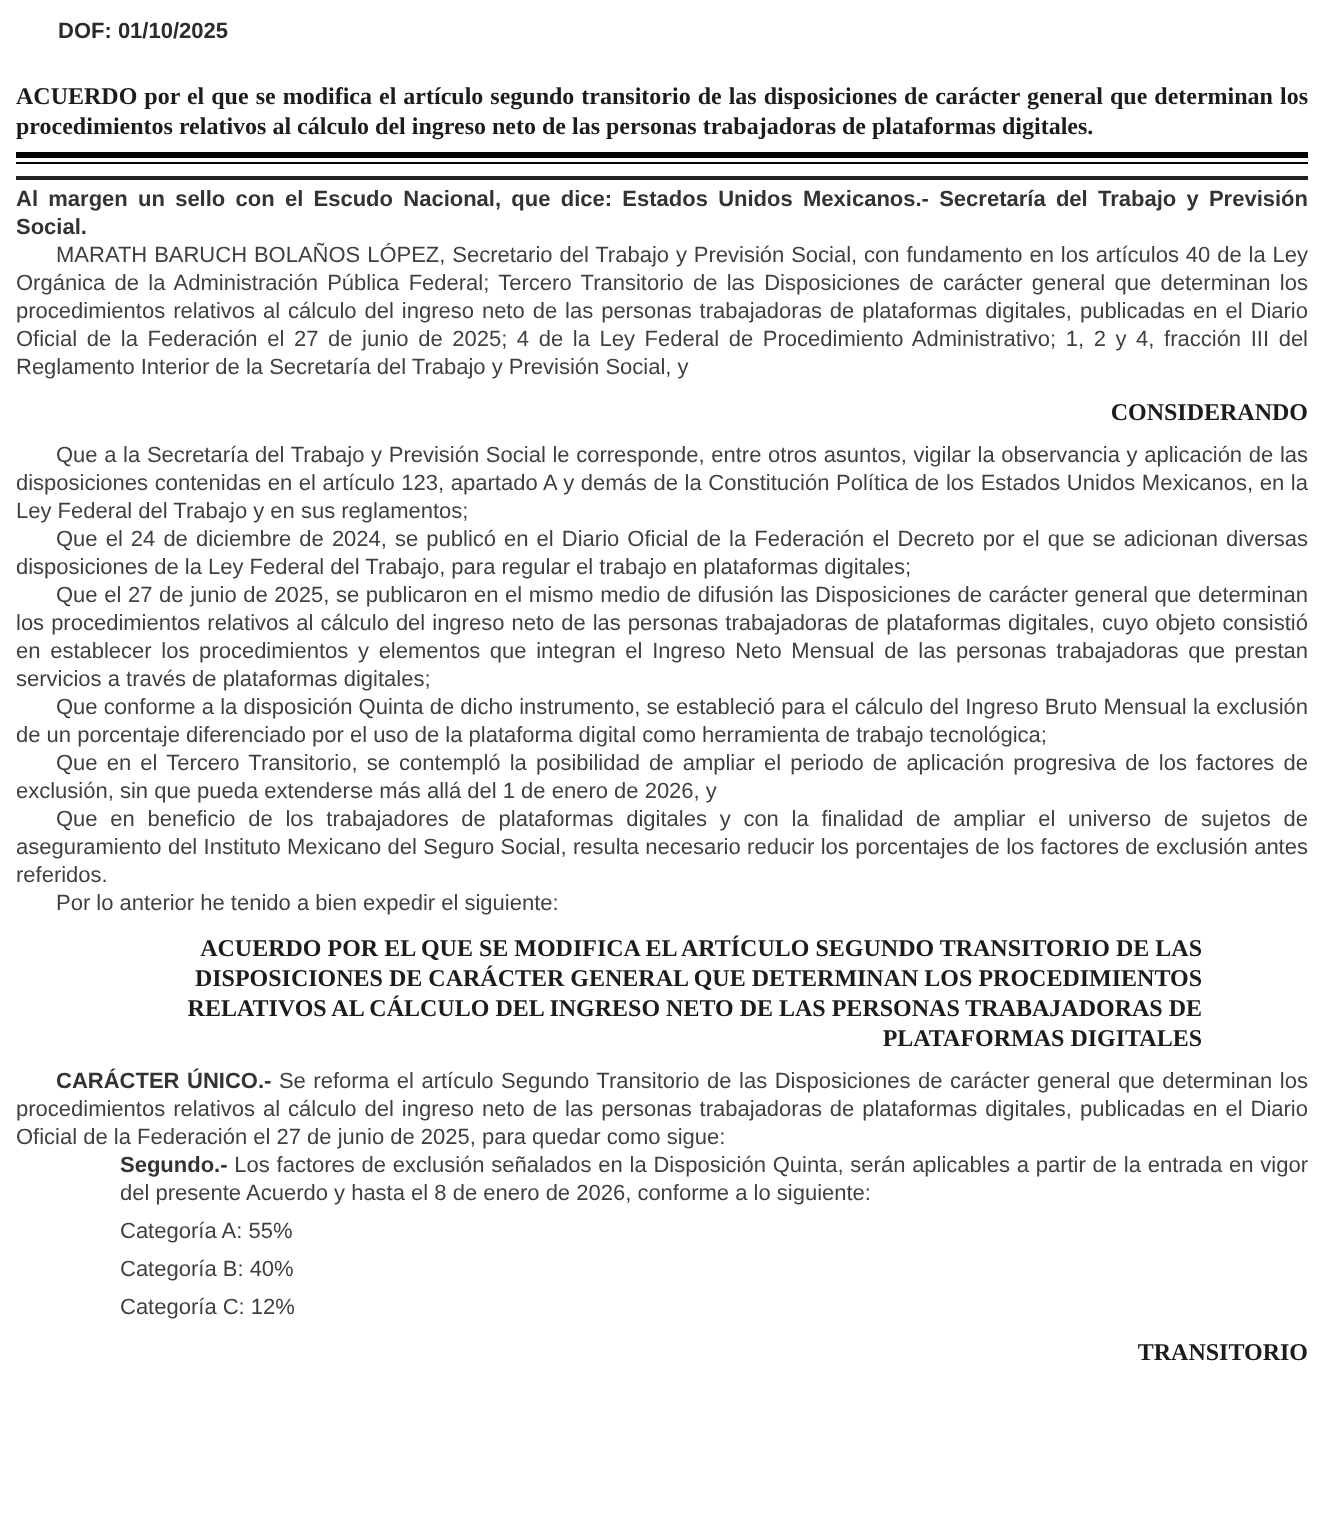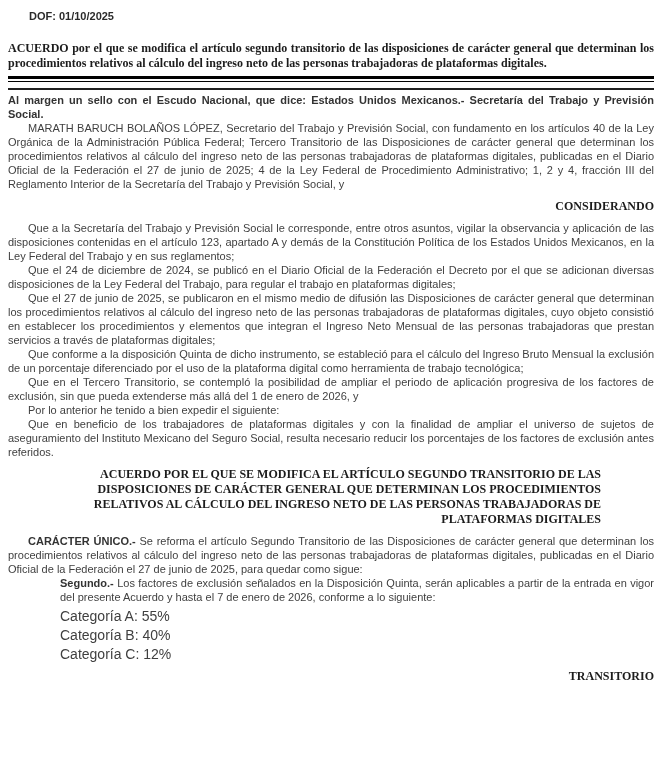--- a/index.html
+++ b/index.html
@@ -70,21 +70,21 @@
     max-width: 540px;
     margin-left: auto;
     margin-right: auto;
   }
 
   p.indented {
     margin-left: 52px;
     text-indent: 0;
   }
   p.categoria {
-    font-size: 14px;
+    font-size: 11px;
     line-height: 14px;
     margin: 5px 0 5px 52px;
   }
 
   b.lead { color: #333; }
 </style>
 </head>
 <body>
 
 <div class="page">
@@ -99,29 +99,29 @@
 
   <p class="body">MARATH BARUCH BOLAÑOS LÓPEZ, Secretario del Trabajo y Previsión Social, con fundamento en los artículos 40 de la Ley Orgánica de la Administración Pública Federal; Tercero Transitorio de las Disposiciones de carácter general que determinan los procedimientos relativos al cálculo del ingreso neto de las personas trabajadoras de plataformas digitales, publicadas en el Diario Oficial de la Federación el 27 de junio de 2025; 4 de la Ley Federal de Procedimiento Administrativo; 1, 2 y 4, fracción III del Reglamento Interior de la Secretaría del Trabajo y Previsión Social, y</p>
 
   <div class="center-heading">CONSIDERANDO</div>
 
   <p class="body">Que a la Secretaría del Trabajo y Previsión Social le corresponde, entre otros asuntos, vigilar la observancia y aplicación de las disposiciones contenidas en el artículo 123, apartado A y demás de la Constitución Política de los Estados Unidos Mexicanos, en la Ley Federal del Trabajo y en sus reglamentos;</p>
   <p class="body">Que el 24 de diciembre de 2024, se publicó en el Diario Oficial de la Federación el Decreto por el que se adicionan diversas disposiciones de la Ley Federal del Trabajo, para regular el trabajo en plataformas digitales;</p>
   <p class="body">Que el 27 de junio de 2025, se publicaron en el mismo medio de difusión las Disposiciones de carácter general que determinan los procedimientos relativos al cálculo del ingreso neto de las personas trabajadoras de plataformas digitales, cuyo objeto consistió en establecer los procedimientos y elementos que integran el Ingreso Neto Mensual de las personas trabajadoras que prestan servicios a través de plataformas digitales;</p>
   <p class="body">Que conforme a la disposición Quinta de dicho instrumento, se estableció para el cálculo del Ingreso Bruto Mensual la exclusión de un porcentaje diferenciado por el uso de la plataforma digital como herramienta de trabajo tecnológica;</p>
   <p class="body">Que en el Tercero Transitorio, se contempló la posibilidad de ampliar el periodo de aplicación progresiva de los factores de exclusión, sin que pueda extenderse más allá del 1 de enero de 2026, y</p>
+  <p class="body">Que en beneficio de los trabajadores de plataformas digitales y con la finalidad de ampliar el universo de sujetos de aseguramiento del Instituto Mexicano del Seguro Social, resulta necesario reducir los porcentajes de los factores de exclusión antes referidos.</p>
+
   <p class="body">Por lo anterior he tenido a bien expedir el siguiente:</p>
-
-  <p class="body">Que en beneficio de los trabajadores de plataformas digitales y con la finalidad de ampliar el universo de sujetos de aseguramiento del Instituto Mexicano del Seguro Social, resulta necesario reducir los porcentajes de los factores de exclusión antes referidos.</p>
 
   <div class="center-heading acuerdo-heading">ACUERDO POR EL QUE SE MODIFICA EL ARTÍCULO SEGUNDO TRANSITORIO DE LAS DISPOSICIONES DE CARÁCTER GENERAL QUE DETERMINAN LOS PROCEDIMIENTOS RELATIVOS AL CÁLCULO DEL INGRESO NETO DE LAS PERSONAS TRABAJADORAS DE PLATAFORMAS DIGITALES</div>
 
   <p class="body"><b class="lead">CARÁCTER ÚNICO.-</b><span> Se reforma el artículo Segundo Transitorio de las Disposiciones de carácter general que determinan los procedimientos relativos al cálculo del ingreso neto de las personas trabajadoras de plataformas digitales, publicadas en el Diario Oficial de la Federación el 27 de junio de 2025, para quedar como sigue:</span></p>
 
-  <p class="body indented"><b class="lead">Segundo.-</b><span> Los factores de exclusión señalados en la Disposición Quinta, serán aplicables a partir de la entrada en vigor del presente Acuerdo y hasta el 7 de enero de 2026, conforme a lo siguiente:</span></p>
+  <p class="body indented"><b class="lead">Segundo.-</b><span> Los factores de exclusión señalados en la Disposición Quinta, serán aplicables a partir de la entrada en vigor del presente Acuerdo y hasta el 8 de enero de 2026, conforme a lo siguiente:</span></p>
 
   <p class="categoria">Categoría A: 55%</p>
   <p class="categoria">Categoría B: 40%</p>
   <p class="categoria">Categoría C: 12%</p>
 
   <div class="center-heading">TRANSITORIO</div>
 
 </div>
 
 </body></html>

